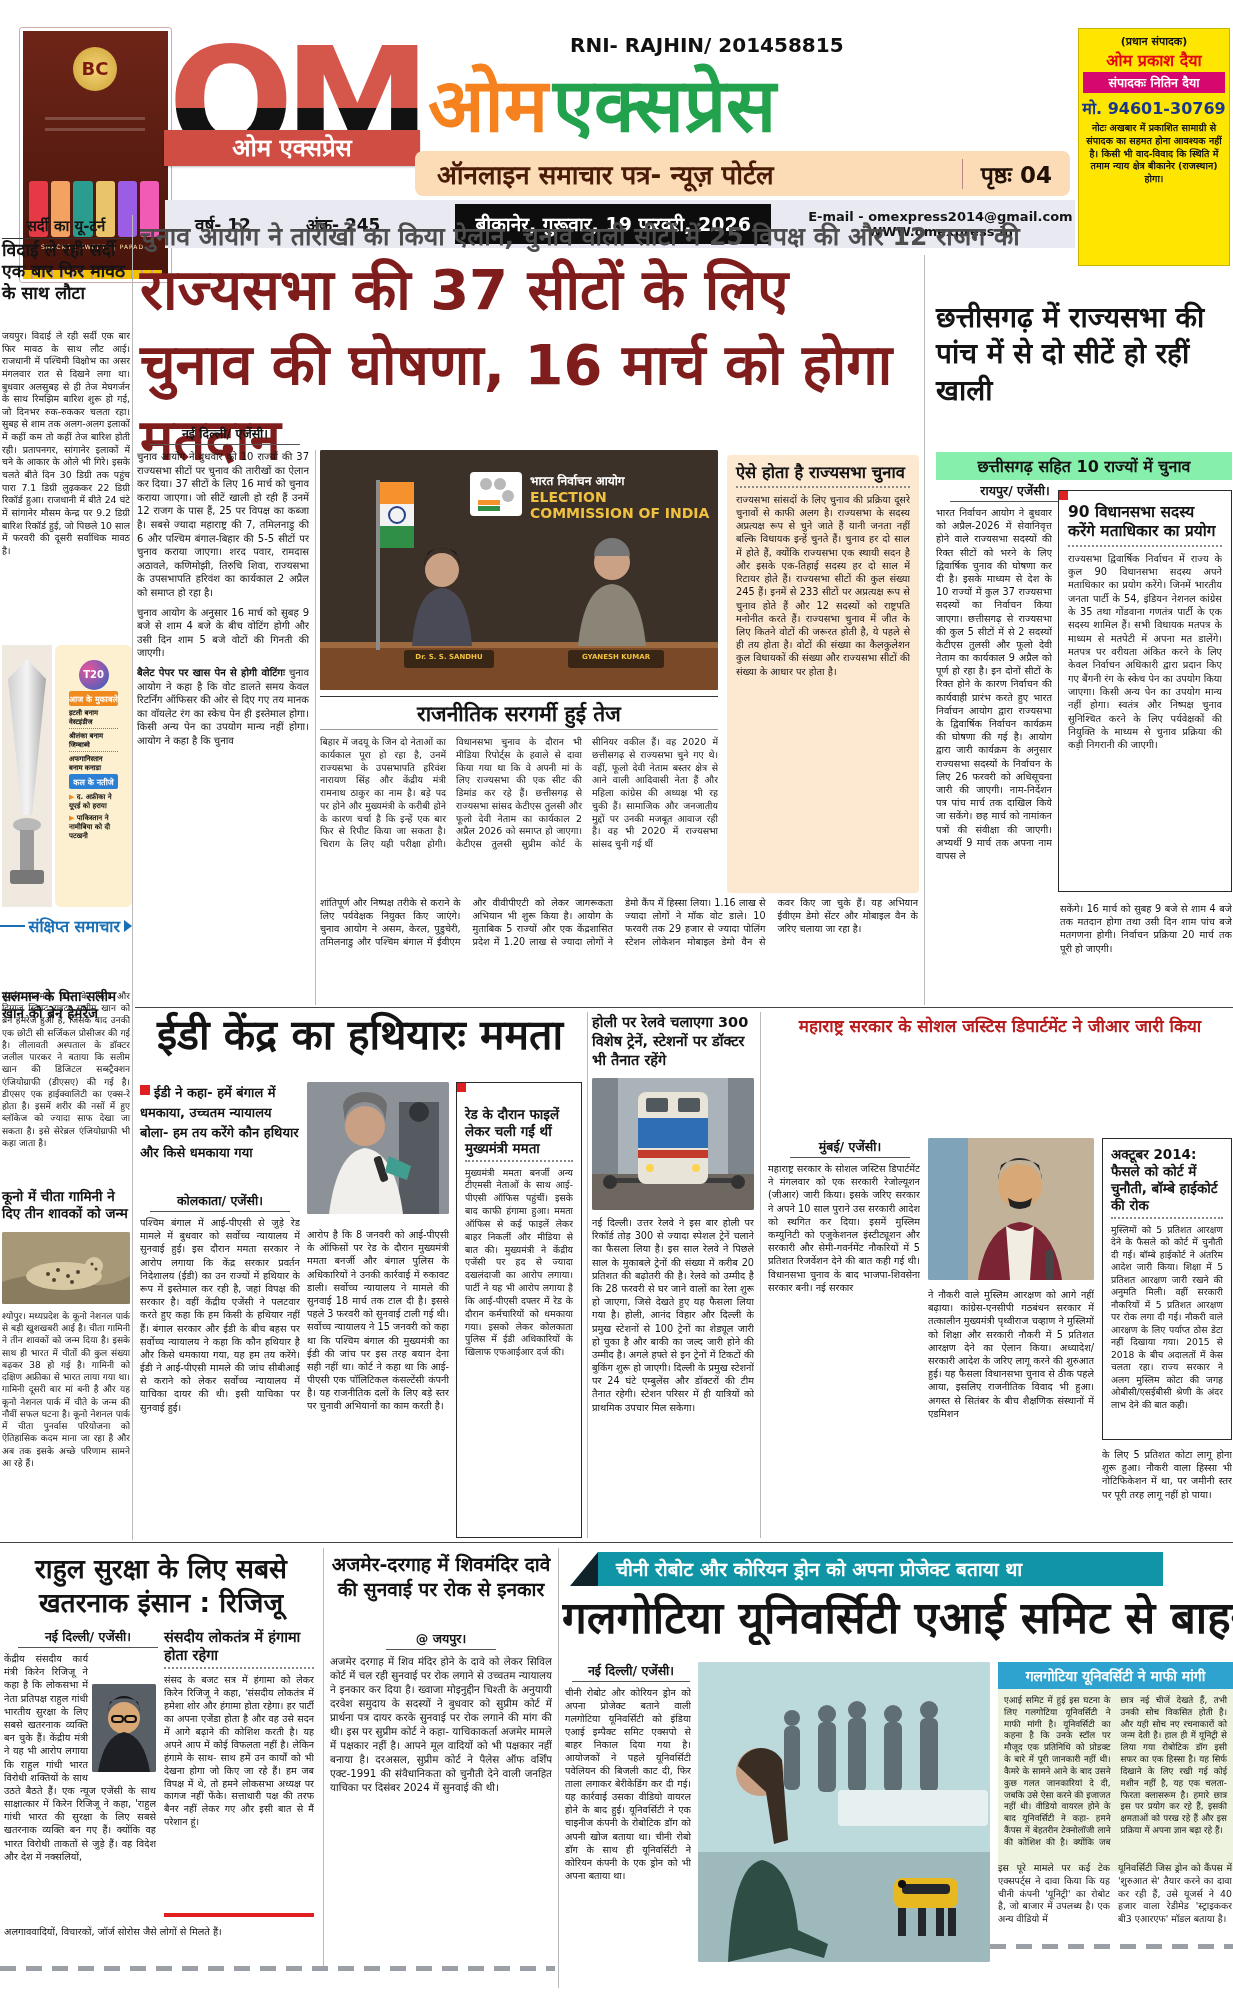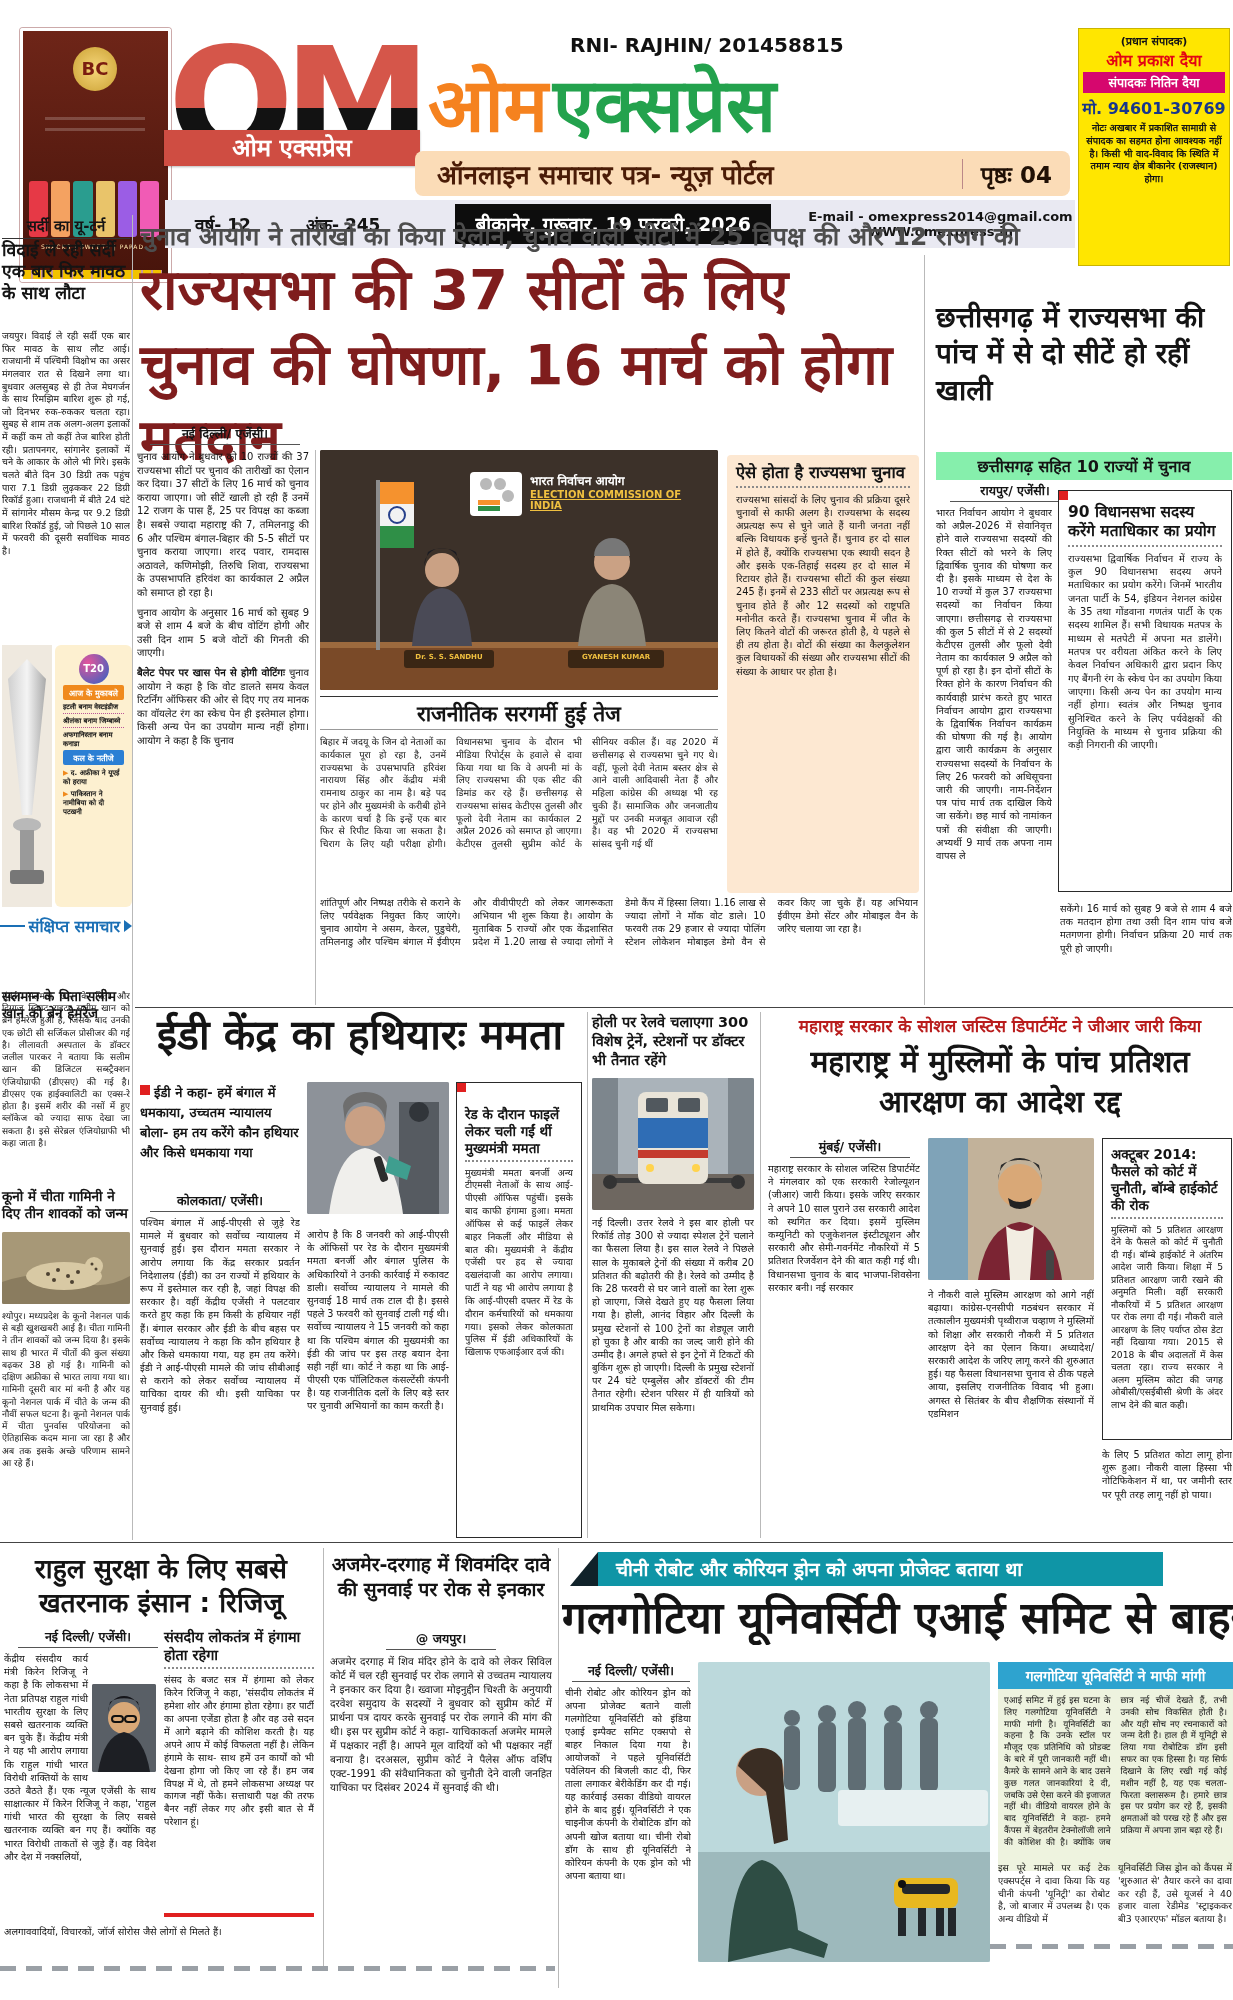--- a/index.html
+++ b/index.html
@@ -103,21 +103,21 @@
       <rect x="18" y="185" width="14" height="40" fill="#9a9a9a"></rect>
       <rect x="8" y="225" width="34" height="14" rx="3" fill="#777"></rect>
       <defs>
           <linearGradient id="silver" x1="0" y1="0" x2="1" y2="0">
         <stop offset="0" stop-color="#cfcfcf"></stop>
             <stop offset="0.5" stop-color="#f4f4f4"></stop>
             <stop offset="1" stop-color="#a9a9a9"></stop>
       </linearGradient>
         </defs>
     </svg>
-    <div style="flex:1;background:#fdf0d0;border-radius:6px;padding:8px;overflow:hidden;">
+    <div style="flex:1;background:#fdf0d0;border-radius:6px;padding:14px;overflow:hidden;">
       <div class="ctr" style="width:30px;height:30px;margin:1px auto;border-radius:50%;background:radial-gradient(circle at 30% 30%,#e5559b,#2b62c4);color:#fff;font-weight:bold;font-size:10px;line-height:30px;">T20</div>
       <div class="b ctr" style="background:#f08a1d;color:#fff;font-size:8px;padding:2px 0;border-radius:2px;">आज के मुकाबले</div>
       <div class="b" style="font-size:6.8px;border-bottom:1px dotted #b59;padding:2px 0;">इटली बनाम वेस्टइंडीज</div>
       <div class="b" style="font-size:6.8px;border-bottom:1px dotted #b59;padding:2px 0;">श्रीलंका बनाम जिम्बाब्वे</div>
       <div class="b" style="font-size:6.8px;padding:2px 0;">अफगानिस्तान बनाम कनाडा</div>
       <div class="b ctr" style="background:#2b7fd4;color:#fff;font-size:8px;padding:2px 0;border-radius:2px;">कल के नतीजे</div>
       <div class="b" style="font-size:7px;padding:3px 0;"><span style="color:#f08a1d;">▶ </span><span>द. अफ्रीका ने यूएई को हराया</span></div>
       <div class="b" style="font-size:7px;"><span style="color:#f08a1d;">▶ </span><span>पाकिस्तान ने नामीबिया को दी पटखनी</span></div>
     </div>
   </div>
@@ -184,21 +184,21 @@
       <g>
         <circle cx="292" cy="112" r="18" fill="#caa184"></circle>
         <path d="M274 106 a18 18 0 0 1 36 0 Z" fill="#777"></path>
         <path d="M258 196 q6 -60 34 -62 q28 2 34 62 Z" fill="#8b8577"></path>
       </g>
       <rect x="84" y="200" width="90" height="18" rx="3" fill="#3a2614"></rect>
       <rect x="248" y="200" width="96" height="18" rx="3" fill="#3a2614"></rect>
     </svg>
     <div class="abs" style="left:210px;top:22px;width:180px;">
       <div class="b" style="color:#fff;font-size:12px;">भारत निर्वाचन आयोग</div>
-      <div class="b" style="color:#f0c040;font-size:10px;text-decoration:underline;">ELECTION COMMISSION OF INDIA</div>
+      <div class="b" style="color:#f0c040;font-size:14px;">ELECTION COMMISSION OF INDIA</div>
     </div>
     <div class="abs b ctr" style="left:84px;top:203px;width:90px;color:#f0c040;font-size:7px;">Dr. S. S. SANDHU</div>
     <div class="abs b ctr" style="left:248px;top:203px;width:96px;color:#f0c040;font-size:7px;">GYANESH KUMAR</div>
   </div>
 
   <div class="abs b ctr" style="left:320px;top:696px;width:398px;font-size:21px;border-top:1.5px solid #333;border-bottom:1px solid #999;padding:2px 0;">राजनीतिक सरगर्मी हुई तेज</div>
   <div class="abs body-txt col3" style="left:320px;top:736px;width:398px;height:152px;font-size:9.4px;">बिहार में जदयू के जिन दो नेताओं का कार्यकाल पूरा हो रहा है, उनमें राज्यसभा के उपसभापति हरिवंश नारायण सिंह और केंद्रीय मंत्री रामनाथ ठाकुर का नाम है। बड़े पद पर होने और मुख्यमंत्री के करीबी होने के कारण चर्चा है कि इन्हें एक बार फिर से रिपीट किया जा सकता है। चिराग के लिए यही परीक्षा होगी। विधानसभा चुनाव के दौरान भी मीडिया रिपोर्ट्स के हवाले से दावा किया गया था कि वे अपनी मां के लिए राज्यसभा की एक सीट की डिमांड कर रहे हैं। छत्तीसगढ़ से राज्यसभा सांसद केटीएस तुलसी और फूलो देवी नेताम का कार्यकाल 2 अप्रैल 2026 को समाप्त हो जाएगा। केटीएस तुलसी सुप्रीम कोर्ट के सीनियर वकील हैं। वह 2020 में छत्तीसगढ़ से राज्यसभा चुने गए थे। वहीं, फूलो देवी नेताम बस्तर क्षेत्र से आने वाली आदिवासी नेता हैं और महिला कांग्रेस की अध्यक्ष भी रह चुकी हैं। सामाजिक और जनजातीय मुद्दों पर उनकी मजबूत आवाज रही है। वह भी 2020 में राज्यसभा सांसद चुनी गई थीं</div>
 
   <div class="abs body-txt col4" style="left:320px;top:896px;width:598px;height:108px;font-size:9.6px;">शांतिपूर्ण और निष्पक्ष तरीके से कराने के लिए पर्यवेक्षक नियुक्त किए जाएंगे। चुनाव आयोग ने असम, केरल, पुडुचेरी, तमिलनाडु और पश्चिम बंगाल में ईवीएम और वीवीपीएटी को लेकर जागरूकता अभियान भी शुरू किया है। आयोग के मुताबिक 5 राज्यों और एक केंद्रशासित प्रदेश में 1.20 लाख से ज्यादा लोगों ने डेमो कैंप में हिस्सा लिया। 1.16 लाख से ज्यादा लोगों ने मॉक वोट डाले। 10 फरवरी तक 29 हजार से ज्यादा पोलिंग स्टेशन लोकेशन मोबाइल डेमो वैन से कवर किए जा चुके हैं। यह अभियान ईवीएम डेमो सेंटर और मोबाइल वैन के जरिए चलाया जा रहा है।</div>
 
@@ -265,21 +265,20 @@
         <circle cx="104" cy="90" r="4" fill="#ffd34d"></circle>
       <rect x="0" y="0" width="26" height="96" fill="#7d868d"></rect>
       <rect x="136" y="0" width="26" height="96" fill="#7d868d"></rect>
       <circle cx="18" cy="104" r="7" fill="#333"></circle>
         <circle cx="146" cy="104" r="7" fill="#333"></circle>
     </svg>
   </div>
   <div class="abs body-txt" style="left:592px;top:1216px;width:162px;height:322px;font-size:9.7px;">नई दिल्ली। उत्तर रेलवे ने इस बार होली पर रिकॉर्ड तोड़ 300 से ज्यादा स्पेशल ट्रेनें चलाने का फैसला लिया है। इस साल रेलवे ने पिछले साल के मुकाबले ट्रेनों की संख्या में करीब 20 प्रतिशत की बढ़ोतरी की है। रेलवे को उम्मीद है कि 28 फरवरी से घर जाने वालों का रेला शुरू हो जाएगा, जिसे देखते हुए यह फैसला लिया गया है। होली, आनंद विहार और दिल्ली के प्रमुख स्टेशनों से 100 ट्रेनों का शेड्यूल जारी हो चुका है और बाकी का जल्द जारी होने की उम्मीद है। अगले हफ्ते से इन ट्रेनों में टिकटों की बुकिंग शुरू हो जाएगी। दिल्ली के प्रमुख स्टेशनों पर 24 घंटे एम्बुलेंस और डॉक्टरों की टीम तैनात रहेगी। स्टेशन परिसर में ही यात्रियों को प्राथमिक उपचार मिल सकेगा।</div>
 
   <div class="abs b ctr" style="left:768px;top:1014px;width:464px;font-size:17px;color:#b91c1c;">महाराष्ट्र सरकार के सोशल जस्टिस डिपार्टमेंट ने जीआर जारी किया</div>
-  <div class="abs b ctr" style="left:768px;top:1042px;width:464px;font-size:30px;line-height:1.32;">महाराष्ट्र में मुस्लिमों के पांच प्रतिशत आरक्षण का आदेश रद्द</div>
   <div class="abs dateline" style="left:790px;top:1138px;width:120px;">मुंबई/ एजेंसी।</div>
   <div class="abs body-txt" style="left:768px;top:1162px;width:152px;height:376px;font-size:9.7px;">महाराष्ट्र सरकार के सोशल जस्टिस डिपार्टमेंट ने मंगलवार को एक सरकारी रेजोल्यूशन (जीआर) जारी किया। इसके जरिए सरकार ने अपने 10 साल पुराने उस सरकारी आदेश को स्थगित कर दिया। इसमें मुस्लिम कम्युनिटी को एजुकेशनल इंस्टीट्यूशन और सरकारी और सेमी-गवर्नमेंट नौकरियों में 5 प्रतिशत रिजर्वेशन देने की बात कही गई थी। विधानसभा चुनाव के बाद भाजपा-शिवसेना सरकार बनी। नई सरकार</div>
   <div class="abs photo" style="left:928px;top:1138px;width:166px;height:142px;background:linear-gradient(#cbbca6,#a8977e);">
     <svg width="166" height="142" viewBox="0 0 166 142">
       <rect width="166" height="142" fill="#c2b29a"></rect>
       <rect x="0" y="0" width="40" height="142" fill="#7fa3b8"></rect>
       <circle cx="92" cy="48" r="22" fill="#d9a877"></circle>
       <path d="M70 42 a22 22 0 0 1 44 0 l-3 -15 a24 13 0 0 0 -38 0 Z" fill="#2b2b2b"></path>
       <path d="M80 60 q12 8 24 0 l-2 8 q-10 6 -20 0 Z" fill="#222"></path>
       <path d="M50 142 q8 -54 42 -58 q34 4 42 58 Z" fill="#7b2433"></path>

